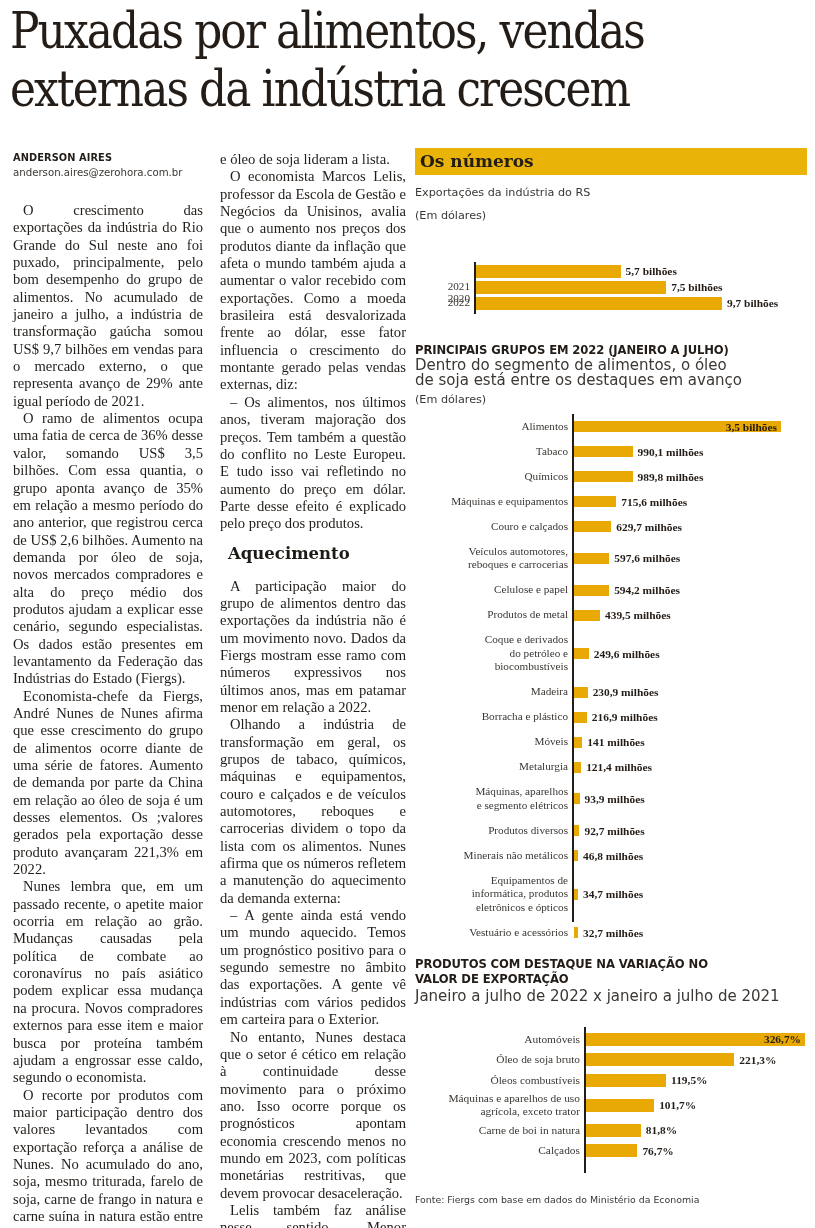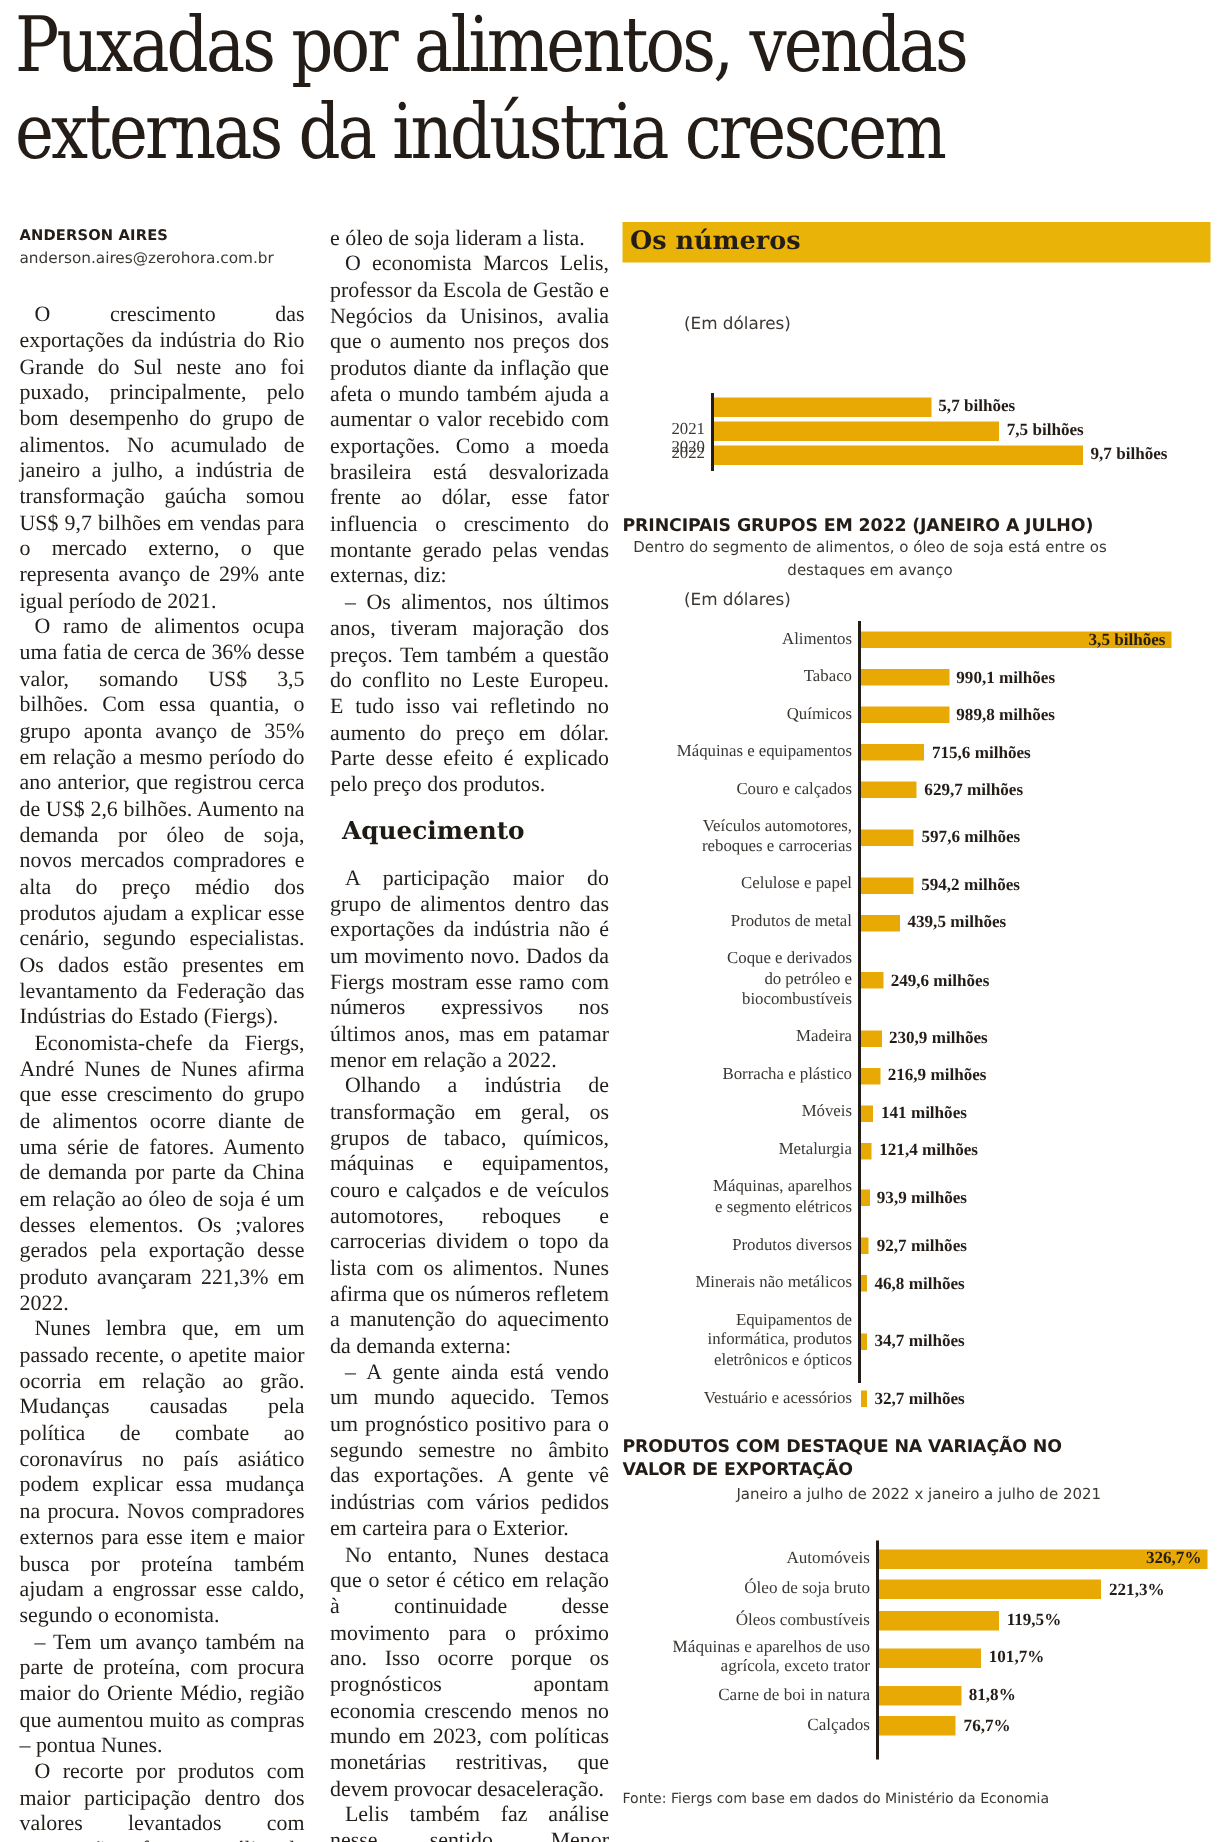--- a/index.html
+++ b/index.html
@@ -48,22 +48,22 @@
   .band {
     background: #eab308; height: 27px; width: 392px;
     font-family: "DejaVu Serif", serif; font-weight: bold; font-size: 17px;
     line-height: 27px; padding-left: 5px; color: #231c17;
   }
   .sup { font-size: 11.2px; margin-top: 11px; color: #3b3733; }
   .ctitle {
     font-size: 11.6px; font-weight: bold; color: #231c17; line-height: 15px;
     letter-spacing: -0.1px;
   }
-  .csub { font-size: 10px; color: #3b3733; line-height: 15px; text-align: center; }
-  .cunit { font-size: 11.2px; color: #3b3733; line-height: 15px; margin-left: 41px; }
+  .csub { font-size: 15px; color: #3b3733; line-height: 15px; }
+  .cunit { font-size: 11.2px; color: #3b3733; line-height: 15px; }
 
   .chart { position: absolute; }
   .axis { position: absolute; width: 2px; background: #231c17; }
   .bar { position: absolute; background: #e8a904; }
   .cat {
     position: absolute; text-align: right; font-size: 11.2px; line-height: 13.5px;
     color: #3b3733; white-space: nowrap;
   }
   .val {
     position: absolute; font-size: 11.4px; font-weight: bold; color: #231c17;
@@ -81,38 +81,38 @@
   <div>externas da indústria crescem</div>
 </h1>
 
 <div class="col col1">
   <div class="byline-name">ANDERSON AIRES</div>
   <div class="byline-email">anderson.aires@zerohora.com.br</div>
   <p class="para">O crescimento das exportações da indústria do Rio Grande do Sul neste ano foi puxado, principalmente, pelo bom desempenho do grupo de alimentos. No acumulado de janeiro a julho, a indústria de transformação gaúcha somou US$ 9,7 bilhões em vendas para o mercado externo, o que representa avanço de 29% ante igual período de 2021.</p>
   <p class="para">O ramo de alimentos ocupa uma fatia de cerca de 36% desse valor, somando US$ 3,5 bilhões. Com essa quantia, o grupo aponta avanço de 35% em relação a mesmo período do ano anterior, que registrou cerca de US$ 2,6 bilhões. Aumento na demanda por óleo de soja, novos mercados compradores e alta do preço médio dos produtos ajudam a explicar esse cenário, segundo especialistas. Os dados estão presentes em levantamento da Federação das Indústrias do Estado (Fiergs).</p>
   <p class="para">Economista-chefe da Fiergs, André Nunes de Nunes afirma que esse crescimento do grupo de alimentos ocorre diante de uma série de fatores. Aumento de demanda por parte da China em relação ao óleo de soja é um desses elementos. Os ;valores gerados pela exportação desse produto avançaram 221,3% em 2022.</p>
   <p class="para">Nunes lembra que, em um passado recente, o apetite maior ocorria em relação ao grão. Mudanças causadas pela política de combate ao coronavírus no país asiático podem explicar essa mudança na procura. Novos compradores externos para esse item e maior busca por proteína também ajudam a engrossar esse caldo, segundo o economista.</p>
-  <p class="para">– Tem um avanço também na parte de proteína, com procura maior do Oriente Médio, região que aumentou muito as compras – pontua Nunes.</p>
   <p class="para">O recorte por produtos com maior participação dentro dos valores levantados com exportação reforça a análise de Nunes. No acumulado do ano, soja, mesmo triturada, farelo de soja, carne de frango in natura e carne suína in natura estão entre os itens com maior valor acumulado de vendas para o Exterior. Olhando apenas o percentual de avanço, automóveis</p>
 </div>
 
 <div class="col col2">
   <p>e óleo de soja lideram a lista.</p>
   <p class="para">O economista Marcos Lelis, professor da Escola de Gestão e Negócios da Unisinos, avalia que o aumento nos preços dos produtos diante da inflação que afeta o mundo também ajuda a aumentar o valor recebido com exportações. Como a moeda brasileira está desvalorizada frente ao dólar, esse fator influencia o crescimento do montante gerado pelas vendas externas, diz:</p>
   <p class="para">– Os alimentos, nos últimos anos, tiveram majoração dos preços. Tem também a questão do conflito no Leste Europeu. E tudo isso vai refletindo no aumento do preço em dólar. Parte desse efeito é explicado pelo preço dos produtos.</p>
   <h2 class="subhead">Aquecimento</h2>
   <p class="para">A participação maior do grupo de alimentos dentro das exportações da indústria não é um movimento novo. Dados da Fiergs mostram esse ramo com números expressivos nos últimos anos, mas em patamar menor em relação a 2022.</p>
   <p class="para">Olhando a indústria de transformação em geral, os grupos de tabaco, químicos, máquinas e equipamentos, couro e calçados e de veículos automotores, reboques e carrocerias dividem o topo da lista com os alimentos. Nunes afirma que os números refletem a manutenção do aquecimento da demanda externa:</p>
   <p class="para">– A gente ainda está vendo um mundo aquecido. Temos um prognóstico positivo para o segundo semestre no âmbito das exportações. A gente vê indústrias com vários pedidos em carteira para o Exterior.</p>
   <p class="para">No entanto, Nunes destaca que o setor é cético em relação à continuidade desse movimento para o próximo ano. Isso ocorre porque os prognósticos apontam economia crescendo menos no mundo em 2023, com políticas monetárias restritivas, que devem provocar desaceleração.</p>
   <p class="para">Lelis também faz análise nesse sentido. Menor desvalorização do real frente ao dólar, eventual flexibilização da política contra a covid-19 na China e aperto de cinto na economia de alguns países podem colocar um freio nas exportações do Estado e do país, segundo o economista.</p>
 </div>
 
 <div class="info">
   <div class="band">Os números</div>
+  <div class="sup">Exportações da indústria do RS</div>
 </div>
 
 <div class="info" style="top:208px;">
   <div class="cunit">(Em dólares)</div>
 </div>
 <div class="chart" id="chart1" style="left:415px; top:262px; width:395px; height:56px;">
     <div class="axis" style="left: 59px; top: 0px; height: 52px;"></div>
     <div class="cat" style="right: 340px; top: 2.25px; font-size: 11.2px; margin-top: 28px;">
       <div>2020</div>
     </div>

